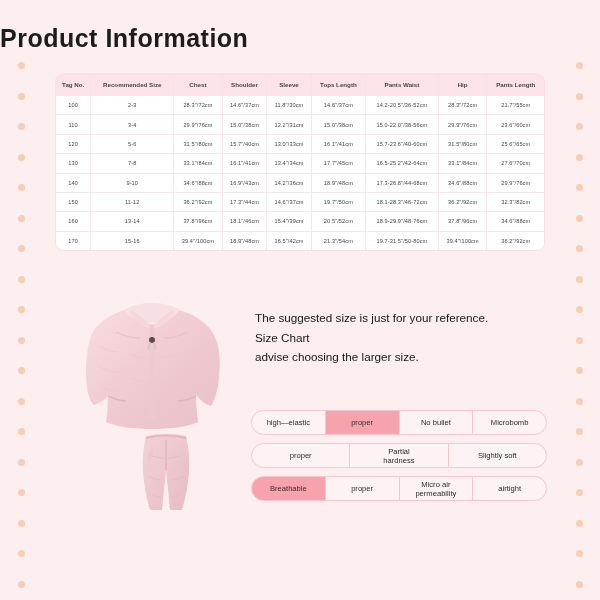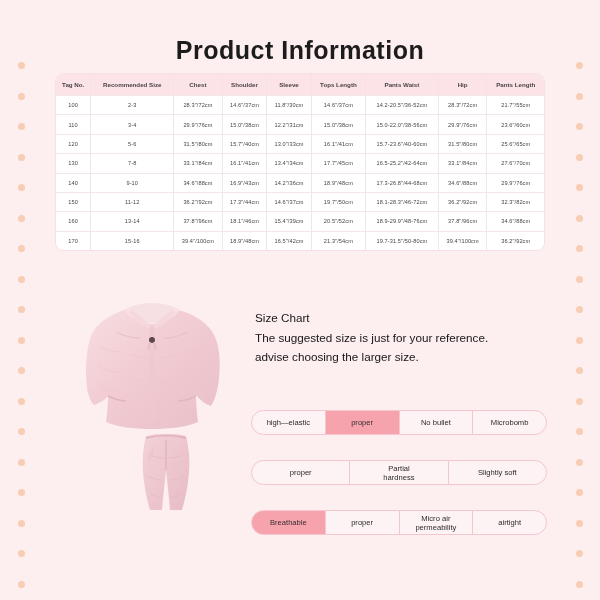--- a/index.html
+++ b/index.html
@@ -31,26 +31,25 @@
     width: 7px; height: 7px;
     border-radius: 50%;
     background: #f6c7a8;
     opacity: .85;
     flex: 0 0 auto;
   }
 
   .page-title {
     position: absolute;
     top: 24px; left: 0; right: 0;
-    text-align: center;
+    text-align: left;
     font-size: 25px;
     font-weight: bold;
     letter-spacing: .5px;
     color: #1c1c1c;
-    margin-top: 12px;
   }
 
   
   .table-wrap {
     position: absolute;
     left: 55px; top: 73px;
     width: 490px;
     border-radius: 9px;
     overflow: hidden;
     background: #ffffff;
@@ -101,21 +100,21 @@
     line-height: 19.5px;
   }
 
   
   .pills {
     position: absolute;
     left: 251px; top: 410px;
     width: 296px;
     display: flex;
     flex-direction: column;
-    gap: 25px;
+    gap: 8px;
   }
   .pill-row {
     display: flex;
     height: 25px;
     border: 1px solid #f6c6ce;
     border-radius: 13px;
     background: #fdf3f4;
     overflow: hidden;
   }
   .pill-cell {
@@ -362,22 +361,22 @@
         <path d="M79 206 C83 208 86 209 88 209"></path>
         <path d="M109 206 C105 208 102 209 100 209"></path>
       </g>
       <path d="M106 158 C110 162 112 168 112 174 C108 170 106 164 106 158 Z" fill="#eec5cc" opacity=".8"></path>
       <path d="M82 158 C78 162 76 168 76 174 C80 170 82 164 82 158 Z" fill="#eec5cc" opacity=".8"></path>
     </g>
   </svg>
 </div>
 
 <div class="chart-text">
+  <div>The suggested size is just for your reference.</div>
   <div>Size Chart</div>
-  <div>The suggested size is just for your reference.</div>
   <div>advise choosing the larger size.</div>
 </div>
 
 <div class="pills" id="pills">
     <div class="pill-row">
       <div class="pill-cell">high—elastic</div>
       <div class="pill-cell active">proper</div>
       <div class="pill-cell">No bullet</div>
       <div class="pill-cell">Microbomb</div>
     </div>

